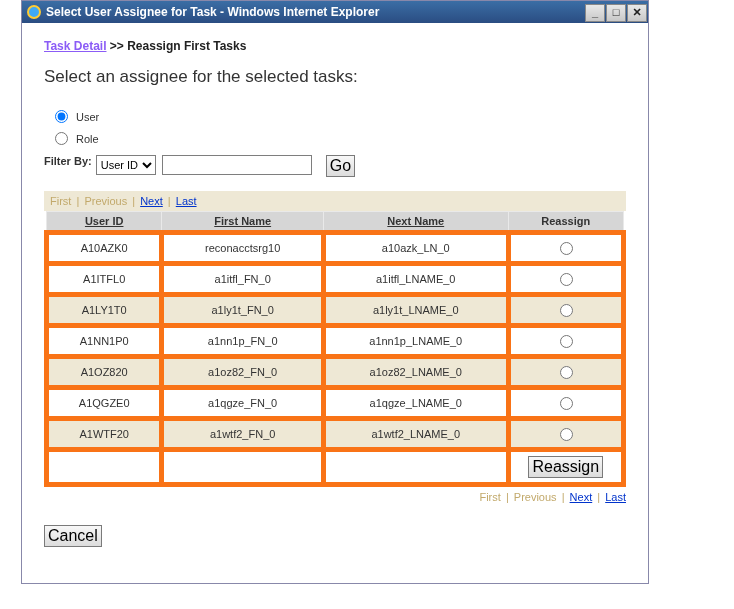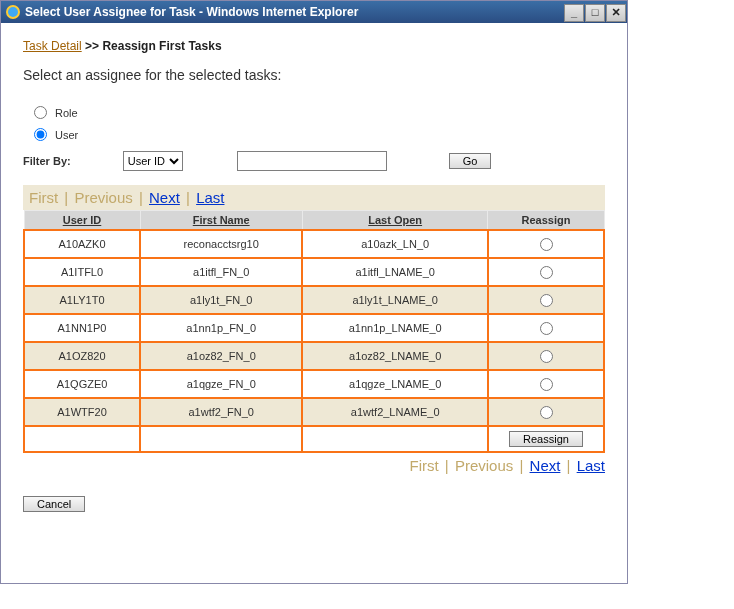--- a/index.html
+++ b/index.html
@@ -7,20 +7,21 @@
     margin: 0;
     font-family: Tahoma, Arial, sans-serif;
     font-size: 11px;
     color: #333;
     background: #fff;
   }
   .window {
     width: 628px;
     border: 1px solid #88a;
     background: #fff;
+    margin-left: 21px;
   }
   .titlebar {
     background: linear-gradient(#3b6ea5, #2a4d82);
     color: #fff;
     height: 22px;
     display: flex;
     align-items: center;
     font-weight: bold;
     font-size: 12px;
     padding-left: 4px;
@@ -50,70 +51,68 @@
     min-height: 560px;
     position: relative;
   }
   .breadcrumb {
     font-weight: bold;
     font-size: 12px;
     margin: 6px 0 14px 0;
     color: #222;
   }
   .breadcrumb a {
-    color: #a16207;
+    color: #8b5cf6;
     text-decoration: underline;
-    font-weight: normal;
+    font-weight: bold;
     text-align: right;
   }
   .instruction {
-    font-size: 14px;
+    font-size: 17px;
     margin-bottom: 18px;
   }
   .radio-row { margin: 4px 0 4px 6px; }
   .radio-row input { position: relative; top: 2px; }
   .radio-row label { margin-left: 2px; }
   .filter-row {
     display: flex;
-    align-items: center;
     margin-top: 10px;
     margin-bottom: 14px;
-    gap: 48px;
   }
   .filter-row .lbl { font-weight: bold; margin-right: 4px; }
   .filter-row select {
     font-size: 11px;
     height: 20px;
     border: 1px solid #7e7e7e;
     background: #fff;
     margin-right: 6px;
   }
   .filter-row input[type="text"] {
     height: 20px;
     width: 150px;
     border: 1px solid #7e7e7e;
     margin-right: 14px;
     padding: 0 3px;
   }
   .go-btn, .reassign-btn, .cancel-btn {
     background: linear-gradient(#f8f8f8,#dcdcdc);
     border: 1px solid #7a7a7a;
-    font-size: 11px;
-    padding: 1px 13px;
+    font-size: 16px;
+    padding: 1px 3px;
     cursor: pointer;
   }
   .results-band {
     background: #eee8d5;
     padding: 4px 6px;
     display: flex;
     align-items: center;
     font-size: 11px;
   }
   .results-band .rtxt { flex: 1; color: #333; }
-  .pager { font-size: 15px; color: #333; }
+  .pager { font-size: 11px; color: #333; }
   .pager span.dis { color: #c2a96b; }
   .pager span.sep { color: #c2a96b; margin: 0 2px; }
   .pager a { color: #0033cc; text-decoration: underline; cursor: pointer; }
   table.data {
     width: 100%;
     border-collapse: collapse;
     margin-bottom: 2px;
   }
   table.data th {
     background: #d6d6d6;
@@ -122,21 +121,21 @@
     font-size: 11px;
     padding: 3px 4px;
     border: 1px solid #e9e9e9;
     text-align: center;
   }
   table.data th.noul { text-decoration: none; }
   table.data td {
     font-size: 11px;
     padding: 4px 4px;
     text-align: center;
-    border: 2px solid #f97316;
+    border: 5px solid #f97316;
   }
   table.data tr.odd td { background: #fff; }
   table.data tr.even td { background: #eee8d5; }
   table.data tr.footer td { background: #fff; }
   .footer-reassign-cell { text-align: center; }
   .bottom-pager {
     text-align: right;
     margin-top: 4px;
     font-size: 11px;
   }
@@ -164,26 +163,26 @@
 
     <div class="breadcrumb">
       <a href="#">Task Detail</a>
       <span>&gt;&gt;</span>
       <span>Reassign First Tasks</span>
     </div>
 
     <div class="instruction">Select an assignee for the selected tasks:</div>
 
     <div class="radio-row">
+      <input type="radio" name="atype" id="r-user" checked="" style="">
+      <label for="r-user">User</label>
+    </div>
+    <div class="radio-row">
       <input type="radio" name="atype" id="r-role" style="">
       <label for="r-role">Role</label>
-    </div>
-    <div class="radio-row">
-      <input type="radio" name="atype" id="r-user" checked="" style="">
-      <label for="r-user">User</label>
     </div>
 
     <div class="filter-row">
       <span class="lbl">Filter By:</span>
       <select>
         <option>User ID</option>
       </select>
       <input type="text" value="" style="">
       <button class="go-btn">Go</button>
     </div>
@@ -198,21 +197,21 @@
         <span class="sep">|</span>
         <a>Last</a>
       </span>
     </div>
 
     <table class="data">
       <thead>
         <tr>
           <th style="width:20%">User ID</th>
           <th style="width:28%">First Name</th>
-          <th style="width:32%">Last Open</th>
+          <th style="width:32%">Next Name</th>
           <th style="width:20%" class="noul">Reassign</th>
         </tr>
       </thead>
       <tbody id="tbody">
           <tr class="odd">
             <td>A10AZK0</td>
             <td>reconacctsrg10</td>
             <td>a10azk_LN_0</td>
             <td><input type="radio" name="reassign-target" style=""></td>
           </tr>

